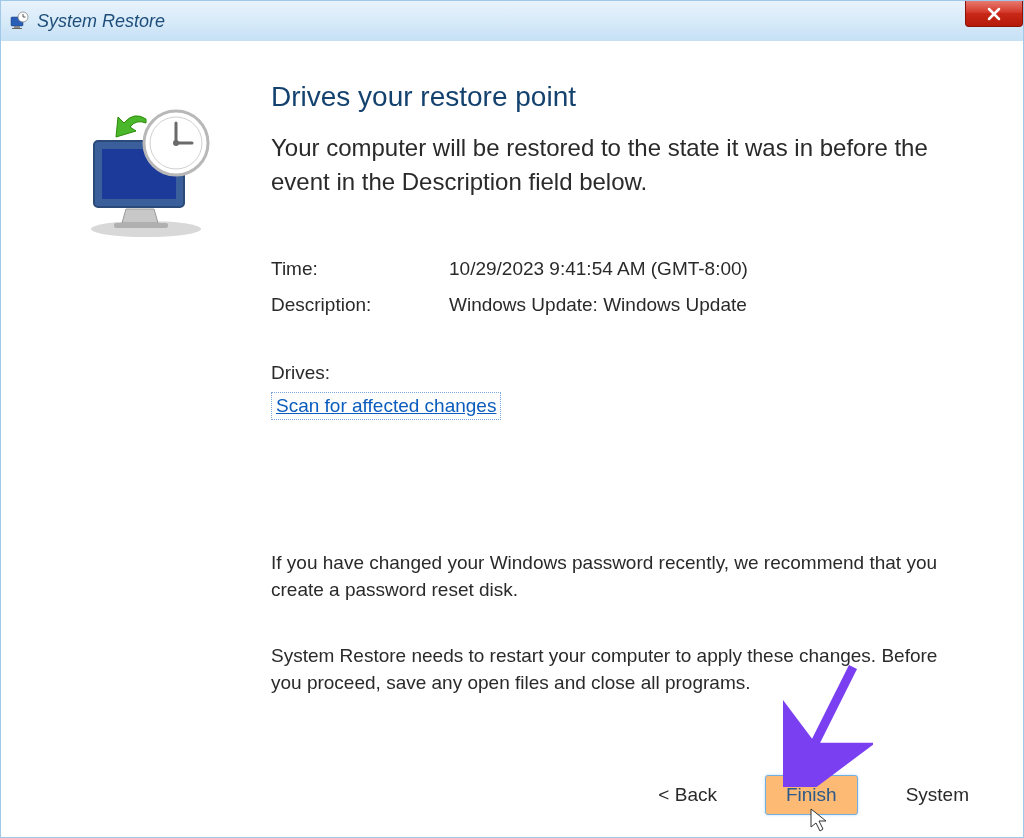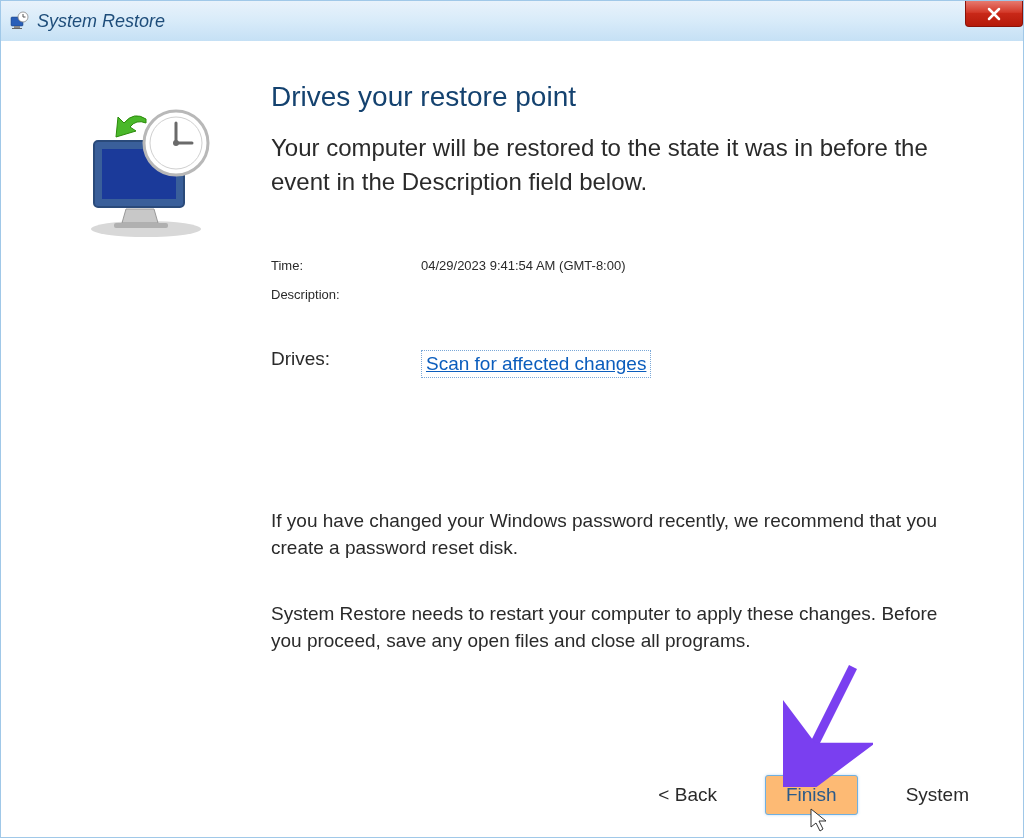--- a/index.html
+++ b/index.html
@@ -91,34 +91,36 @@
     }
     .subheading {
       font-size: 24px;
       color: #2a2a2a;
       line-height: 1.4;
       margin-bottom: 60px;
     }
     .info-row {
       display: flex;
       margin-bottom: 14px;
-      font-size: 13px;
-      color: #2a2a2a;
+      font-size: 19px;
+      color: #2a2a2a;
+      gap: 28px;
     }
     .info-label {
       width: 150px;
     }
     .info-value {
       flex: 1;
     }
     .drives-row {
       display: flex;
       margin-top: 40px;
       font-size: 19px;
       color: #2a2a2a;
+      flex-direction: column;
     }
     .drives-label {
       width: 150px;
       padding-top: 6px;
     }
     .drives-right {
       flex: 1;
     }
     .drives-box {
       border: 1px solid #b8b8b8;
@@ -231,25 +233,26 @@
         <path d="M 70 18 Q 58 10 48 22 L 42 16 L 40 36 L 60 30 L 54 26 Q 60 18 70 22 Z" fill="#4ab82a" stroke="#2a8a0a" stroke-width="1"></path>
       </svg>
     </div>
 
     <div class="main-panel">
       <h1 class="heading">Drives your restore point</h1>
       <p class="subheading">Your computer will be restored to the state it was in before the event in the Description field below.</p>
 
       <div class="info-row">
         <div class="info-label">Time:</div>
-        <div class="info-value">04/29/2023 9:41:54 AM (GMT-8:00)</div>
+        <div class="info-value">10/29/2023 9:41:54 AM (GMT-8:00)</div>
       </div>
 
       <div class="info-row">
         <div class="info-label">Description:</div>
+        <div class="info-value">Windows Update: Windows Update</div>
       </div>
 
       <div class="drives-row">
         <div class="drives-label">Drives:</div>
         <div class="drives-right">
           <a class="scan-link">Scan for affected changes</a>
         </div>
       </div>
 
       <p class="note1">If you have changed your Windows password recently, we recommend that you create a password reset disk.</p>

